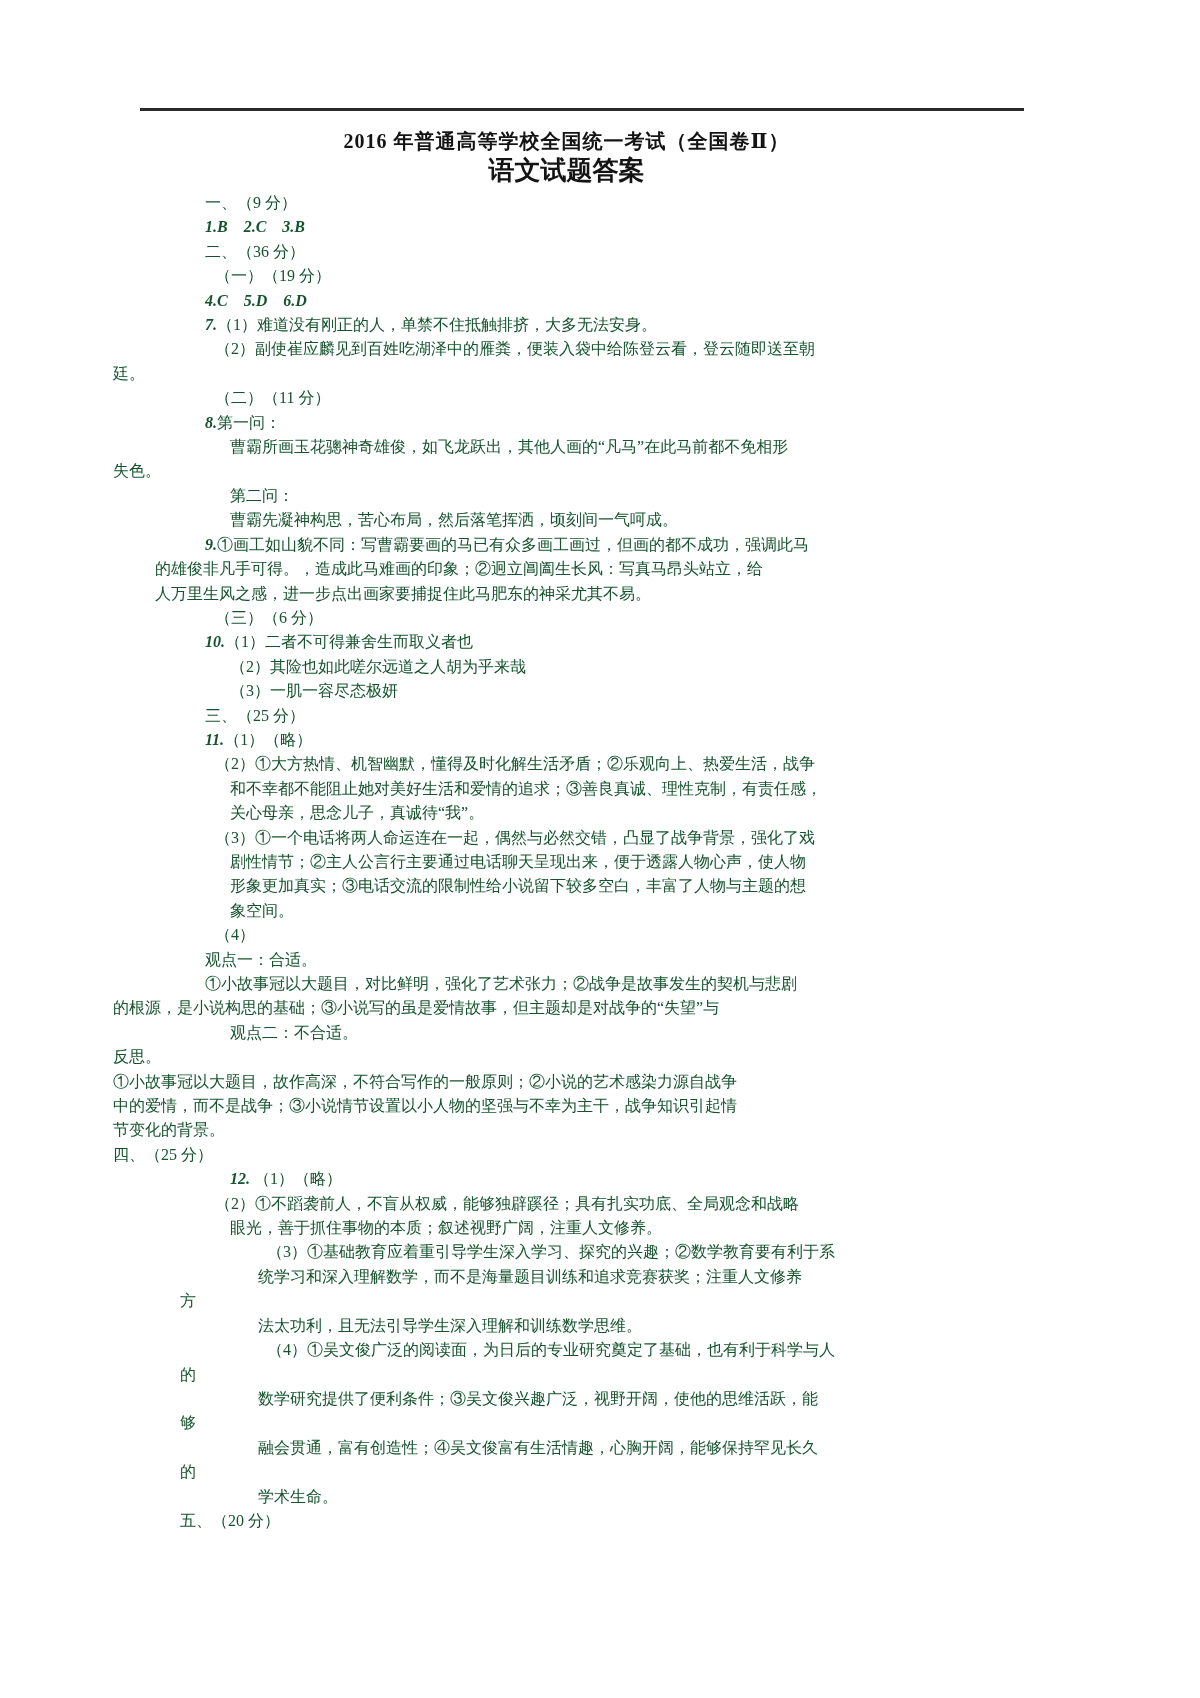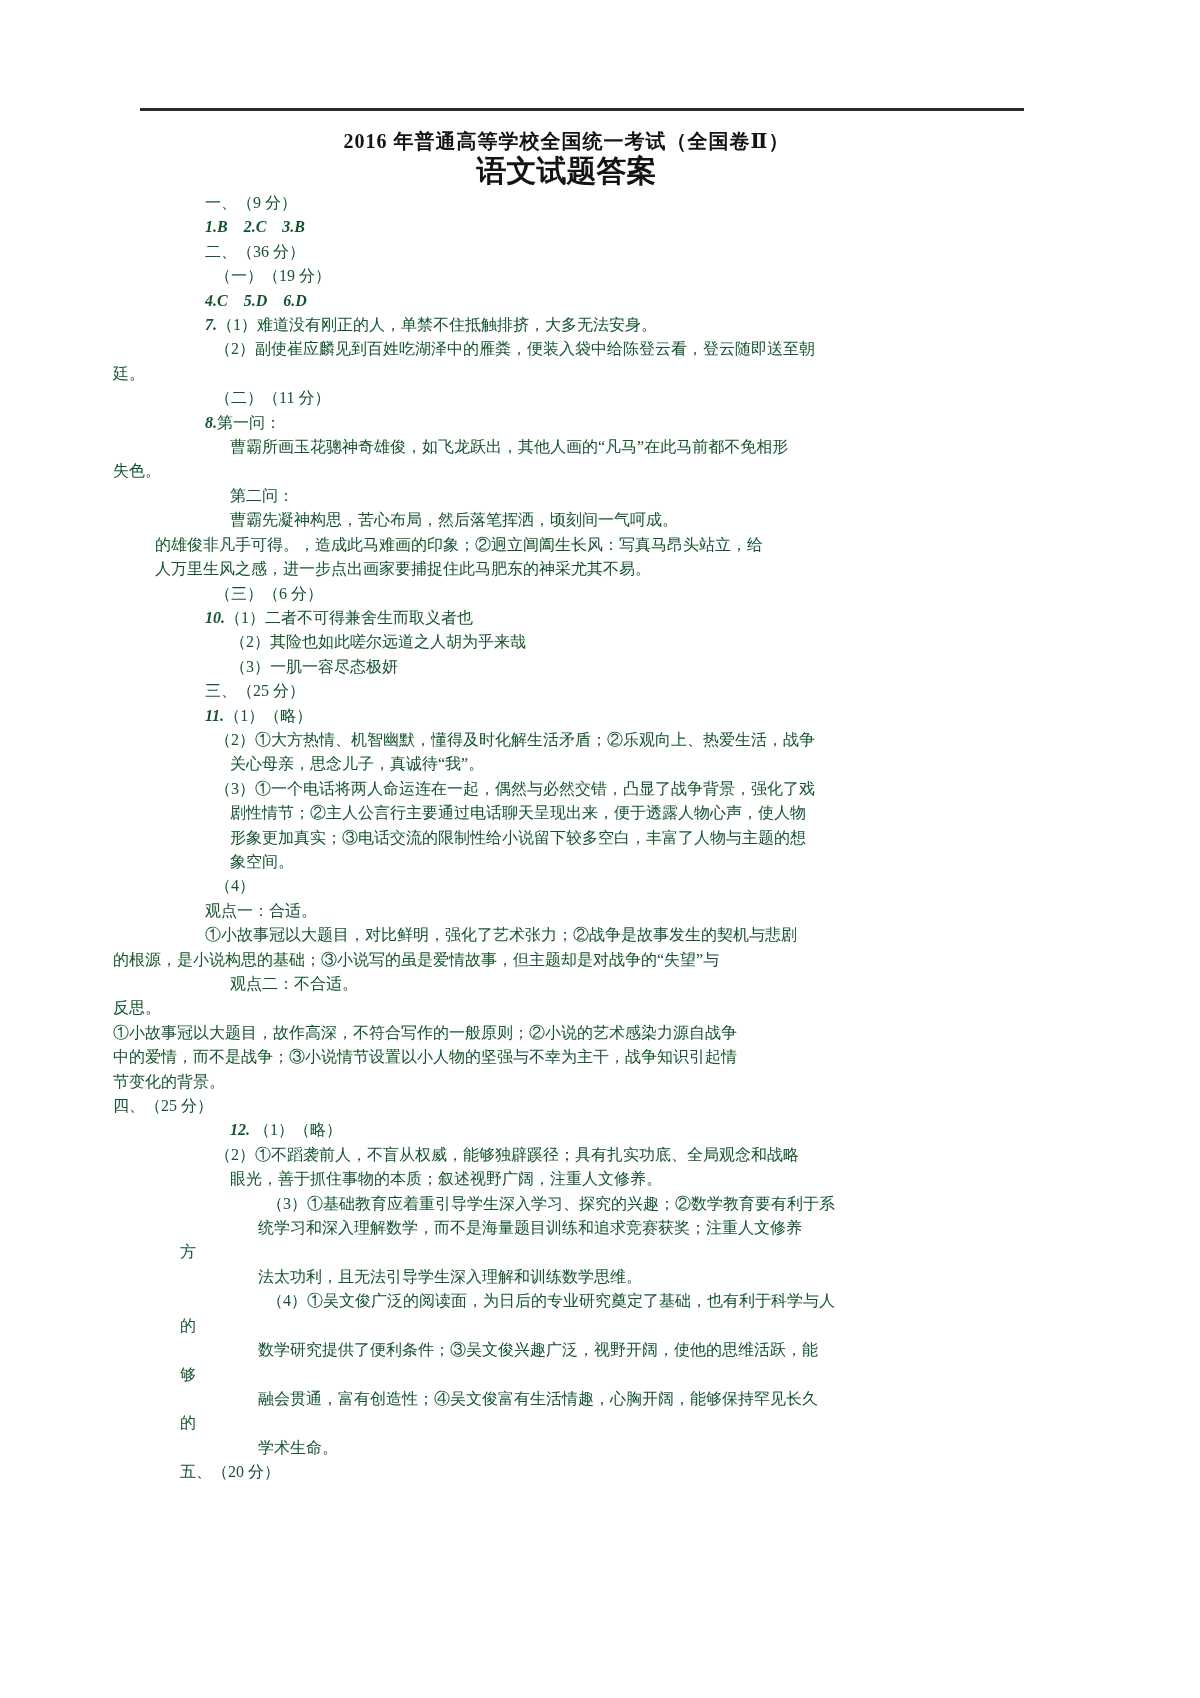--- a/index.html
+++ b/index.html
@@ -22,21 +22,21 @@
   .title{
     margin-left:113px;width:907px;
     text-align:center;
     font-size:20px;font-weight:bold;
     line-height:31px;
     letter-spacing:1px;
   }
   .subtitle{
     margin-left:113px;width:907px;
     text-align:center;
-    font-size:30px;font-weight:bold;
+    font-size:26px;font-weight:bold;
     line-height:27px;
   }
   #lines{margin-top:7px;}
   .line{
     font-size:16px;
     line-height:24.4px;
     white-space:nowrap;
     color:#14532d;
   }
   .np{font-weight:bold;font-style:italic;}
@@ -80,39 +80,41 @@
   <div class="line m3"><span class="np">8.</span><span class="lt">第一问：</span></div>
 
   <div class="line m5"><span class="np"></span><span class="lt">曹霸所画玉花骢神奇雄俊，如飞龙跃出，其他人画的“凡马”在此马前都不免相形</span></div>
 
   <div class="line m0"><span class="np"></span><span class="lt">失色。</span></div>
 
   <div class="line m5"><span class="np"></span><span class="lt">第二问：</span></div>
 
   <div class="line m5"><span class="np"></span><span class="lt">曹霸先凝神构思，苦心布局，然后落笔挥洒，顷刻间一气呵成。</span></div>
 
+  <div class="line m3"><span class="np">9.</span><span class="lt">①画工如山貌不同：写曹霸要画的马已有众多画工画过，但画的都不成功，强调此马</span></div>
 
   <div class="line m1"><span class="np"></span><span class="lt">的雄俊非凡手可得。，造成此马难画的印象；②迥立阊阖生长风：写真马昂头站立，给</span></div>
 
   <div class="line m1"><span class="np"></span><span class="lt">人万里生风之感，进一步点出画家要捕捉住此马肥东的神采尤其不易。</span></div>
 
   <div class="line m4"><span class="np"></span><span class="lt">（三）（6 分）</span></div>
 
   <div class="line m3"><span class="np">10.</span><span class="lt">（1）二者不可得兼舍生而取义者也</span></div>
 
   <div class="line m5"><span class="np"></span><span class="lt">（2）其险也如此嗟尔远道之人胡为乎来哉</span></div>
 
   <div class="line m5"><span class="np"></span><span class="lt">（3）一肌一容尽态极妍</span></div>
 
   <div class="line m3"><span class="np"></span><span class="lt">三、（25 分）</span></div>
 
   <div class="line m3"><span class="np">11.</span><span class="lt">（1）（略）</span></div>
 
   <div class="line m4"><span class="np"></span><span class="lt">（2）①大方热情、机智幽默，懂得及时化解生活矛盾；②乐观向上、热爱生活，战争</span></div>
 
+  <div class="line m5"><span class="np"></span><span class="lt">和不幸都不能阻止她对美好生活和爱情的追求；③善良真诚、理性克制，有责任感，</span></div>
 
   <div class="line m5"><span class="np"></span><span class="lt">关心母亲，思念儿子，真诚待“我”。</span></div>
 
   <div class="line m4"><span class="np"></span><span class="lt">（3）①一个电话将两人命运连在一起，偶然与必然交错，凸显了战争背景，强化了戏</span></div>
 
   <div class="line m5"><span class="np"></span><span class="lt">剧性情节；②主人公言行主要通过电话聊天呈现出来，便于透露人物心声，使人物</span></div>
 
   <div class="line m5"><span class="np"></span><span class="lt">形象更加真实；③电话交流的限制性给小说留下较多空白，丰富了人物与主题的想</span></div>
 
   <div class="line m5"><span class="np"></span><span class="lt">象空间。</span></div>

